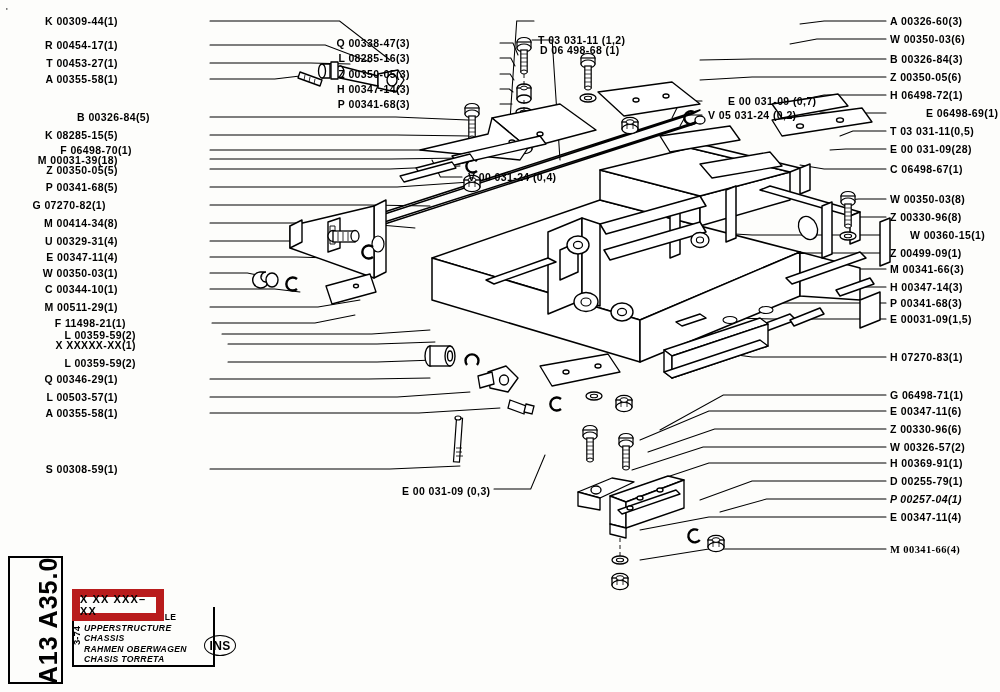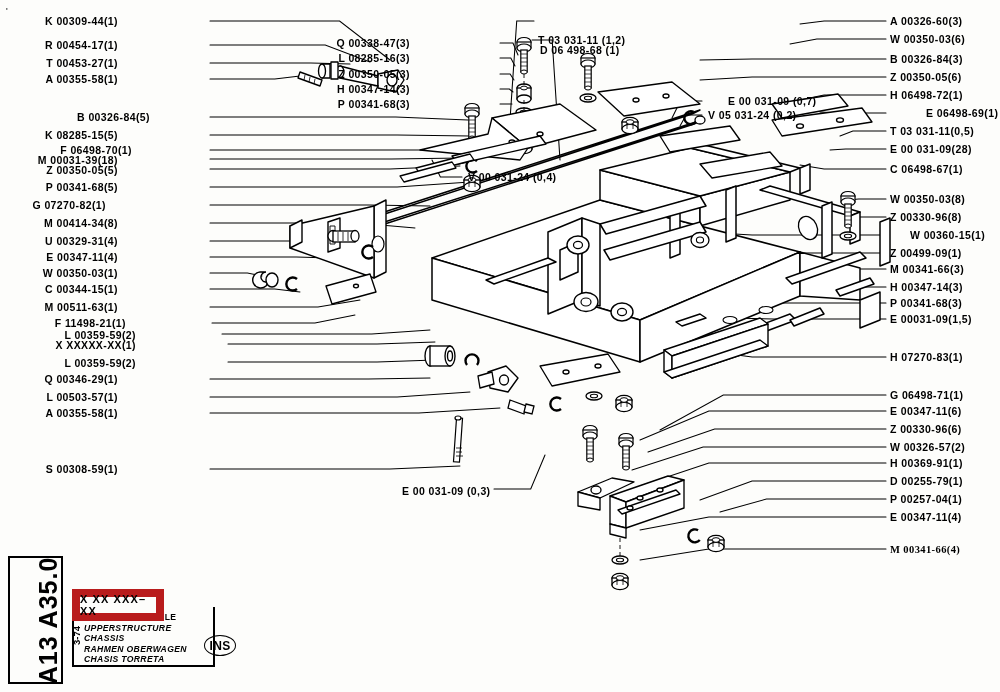--- a/index.html
+++ b/index.html
@@ -527,22 +527,22 @@
       <div class="lbl left" style="left: 118px; top: 130px; transform: translateX(-100%);">K 08285-15(5)</div>
       <div class="lbl left" style="left: 132px; top: 145px; transform: translateX(-100%);">F 06498-70(1)</div>
       <div class="lbl left" style="left: 118px; top: 155px; transform: translateX(-100%);">M 00031-39(18)</div>
       <div class="lbl left" style="left: 118px; top: 165px; transform: translateX(-100%);">Z 00350-05(5)</div>
       <div class="lbl left" style="left: 118px; top: 182px; transform: translateX(-100%);">P 00341-68(5)</div>
       <div class="lbl left" style="left: 106px; top: 200px; transform: translateX(-100%);">G 07270-82(1)</div>
       <div class="lbl left" style="left: 118px; top: 218px; transform: translateX(-100%);">M 00414-34(8)</div>
       <div class="lbl left" style="left: 118px; top: 236px; transform: translateX(-100%);">U 00329-31(4)</div>
       <div class="lbl left" style="left: 118px; top: 252px; transform: translateX(-100%);">E 00347-11(4)</div>
       <div class="lbl left" style="left: 118px; top: 268px; transform: translateX(-100%);">W 00350-03(1)</div>
-      <div class="lbl left" style="left: 118px; top: 284px; transform: translateX(-100%);">C 00344-15(1)</div>
-      <div class="lbl left" style="left: 118px; top: 302px; transform: translateX(-100%);">M 00511-63(1)</div>
+      <div class="lbl left" style="left: 118px; top: 284px; transform: translateX(-100%);">C 00344-10(1)</div>
+      <div class="lbl left" style="left: 118px; top: 302px; transform: translateX(-100%);">M 00511-29(1)</div>
       <div class="lbl left" style="left: 118px; top: 318px; transform: translateX(-100%); margin-left: 8px;">F 11498-21(1)</div>
       <div class="lbl left" style="left: 136px; top: 330px; transform: translateX(-100%);">L 00359-59(2)</div>
       <div class="lbl left" style="left: 136px; top: 340px; transform: translateX(-100%);">X XXXXX-XX(1)</div>
       <div class="lbl left" style="left: 136px; top: 358px; transform: translateX(-100%);">L 00359-59(2)</div>
       <div class="lbl left" style="left: 118px; top: 374px; transform: translateX(-100%);">Q 00346-29(1)</div>
       <div class="lbl left" style="left: 118px; top: 392px; transform: translateX(-100%);">L 00503-57(1)</div>
       <div class="lbl left" style="left: 118px; top: 408px; transform: translateX(-100%);">A 00355-58(1)</div>
       <div class="lbl left" style="left: 118px; top: 464px; transform: translateX(-100%);">S 00308-59(1)</div>
       <div class="lbl left" style="left: 410px; top: 38px; transform: translateX(-100%);">Q 00338-47(3)</div>
       <div class="lbl left" style="left: 410px; top: 53px; transform: translateX(-100%);">L 08285-16(3)</div>
@@ -572,21 +572,21 @@
       <div class="lbl right" style="left: 890px; top: 282px;">H 00347-14(3)</div>
       <div class="lbl right" style="left: 890px; top: 298px;">P 00341-68(3)</div>
       <div class="lbl right" style="left: 890px; top: 314px;">E 00031-09(1,5)</div>
       <div class="lbl right" style="left: 890px; top: 352px;">H 07270-83(1)</div>
       <div class="lbl right" style="left: 890px; top: 390px;">G 06498-71(1)</div>
       <div class="lbl right" style="left: 890px; top: 406px;">E 00347-11(6)</div>
       <div class="lbl right" style="left: 890px; top: 424px;">Z 00330-96(6)</div>
       <div class="lbl right" style="left: 890px; top: 442px;">W 00326-57(2)</div>
       <div class="lbl right" style="left: 890px; top: 458px;">H 00369-91(1)</div>
       <div class="lbl right" style="left: 890px; top: 476px;">D 00255-79(1)</div>
-      <div class="lbl right" style="left: 890px; top: 494px;">P 00257-04(1)</div>
+      <div class="lbl right" style="left: 890px; top: 494px; font-style: italic;">P 00257-04(1)</div>
       <div class="lbl right" style="left: 890px; top: 512px;">E 00347-11(4)</div>
       <div class="lbl right" style="left: 890px; top: 544px; font-family: Liberation Serif, serif;">M 00341-66(4)</div>
     </div>
 
   <div id="titleblock">
     <div id="tb-outer"></div>
     <div id="tb-code">A13 A35.0</div>
     <div id="tb-date">3-74</div>
     <div id="tb-body">
       <div id="tb-namebox">

